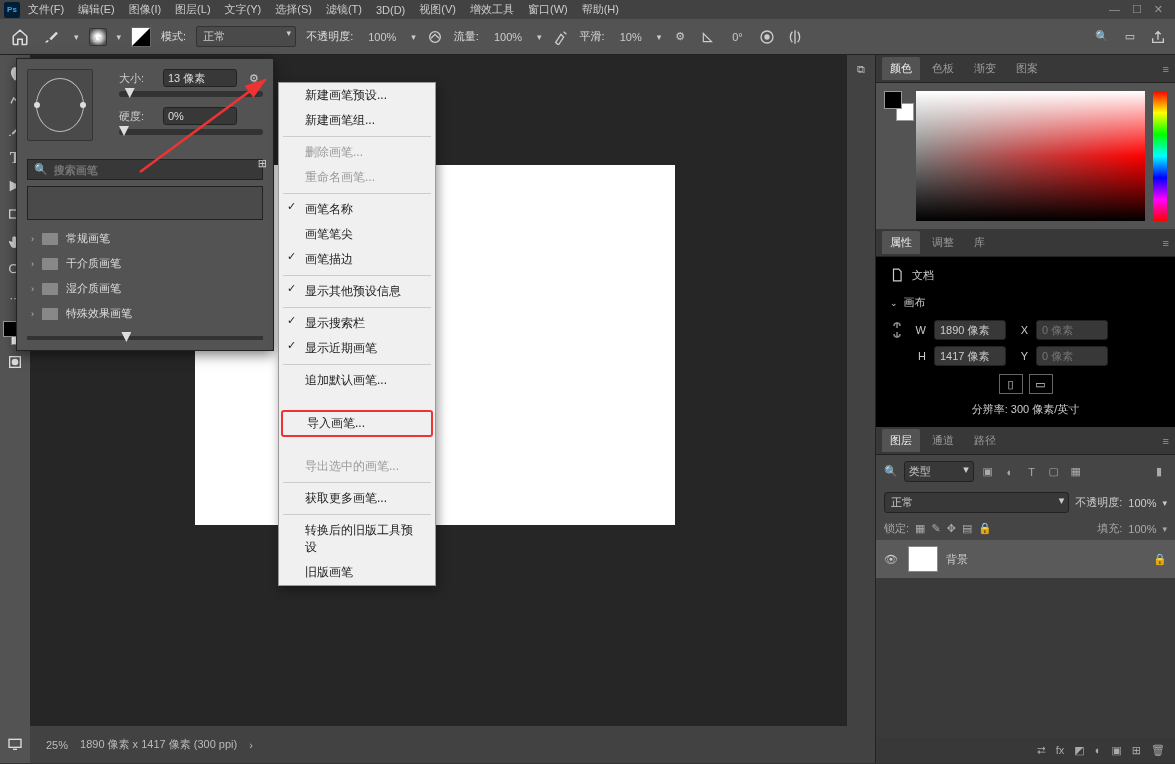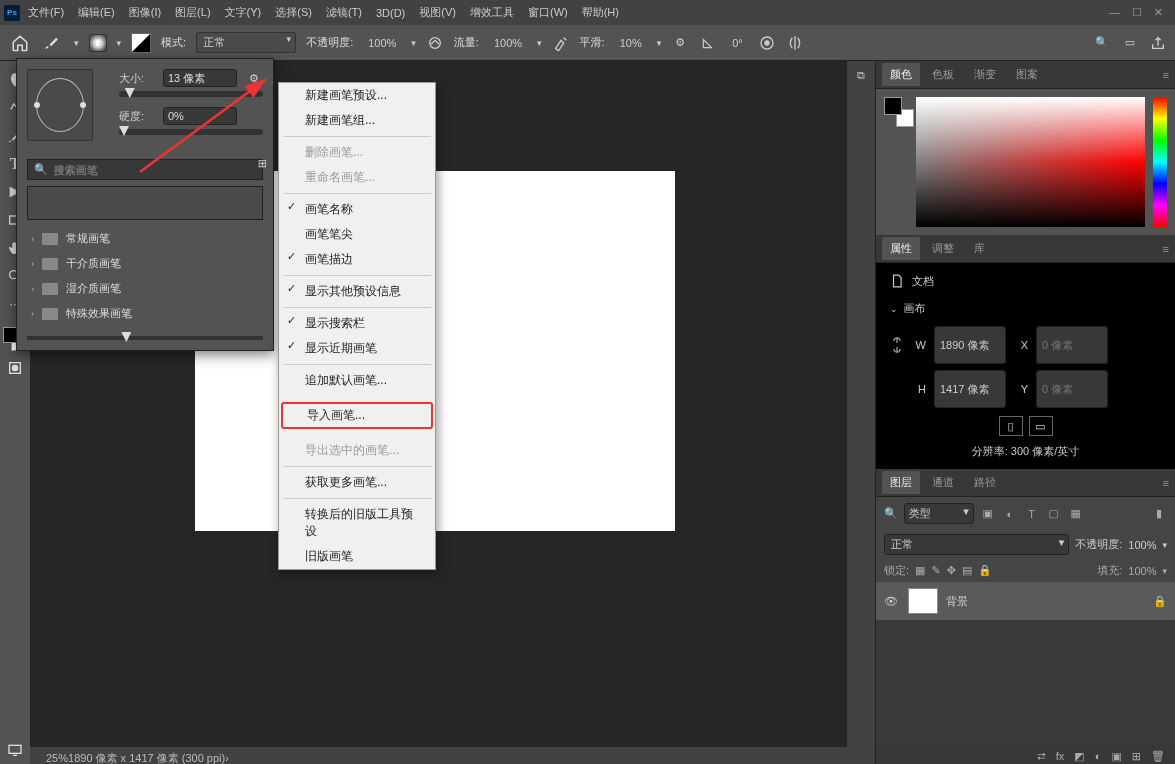--- a/index.html
+++ b/index.html
@@ -1,17 +1,17 @@
 <!DOCTYPE html>
 <html><head>
 <meta charset="utf-8">
 <style>
 * { margin:0; padding:0; box-sizing:border-box; font-family:"Microsoft YaHei",sans-serif; user-select:none; }
 body { background:#323232; color:#ccc; font-size:11px; width:1175px; height:764px; overflow:hidden; position:relative; }
-.menubar { height:25px; background:#424242; display:flex; align-items:center; padding:0 4px; gap:2px; }
+.menubar { height:19px; background:#424242; display:flex; align-items:center; padding:0 4px; gap:2px; }
 .menubar .logo { width:16px; height:16px; background:#001e36; color:#31a8ff; font-size:8px; font-weight:bold; display:flex; align-items:center; justify-content:center; border-radius:2px; }
 .menubar .mi { padding:2px 6px; cursor:default; }
 .menubar .winctl { margin-left:auto; display:flex; gap:12px; padding-right:8px; color:#999; }
 .optbar { height:36px; background:#535353; display:flex; align-items:center; padding:0 8px; gap:10px; border-bottom:1px solid #222; }
 .optbar .home { width:24px; height:24px; display:flex; align-items:center; justify-content:center; }
 .optbar .brush-ico { width:22px; height:22px; }
 .optbar .dot { width:18px; height:18px; background:radial-gradient(circle,#fff 0%,#fff 20%,transparent 80%); border:1px solid #333; border-radius:2px; display:flex; align-items:flex-end; justify-content:center; font-size:8px; padding-bottom:1px; }
 .optbar .swatch { width:20px; height:20px; background:linear-gradient(135deg,#fff 49%,#000 51%); border:1px solid #666; }
 .optbar .lbl { color:#ddd; }
 .optbar .sel { background:#4a4a4a; border:1px solid #333; padding:2px 18px 2px 6px; border-radius:2px; position:relative; }
@@ -19,38 +19,38 @@
 .optbar .val { border:1px solid transparent; padding:2px 4px; }
 .optbar .ico { width:18px; height:18px; color:#ccc; display:flex; align-items:center; justify-content:center; }
 .main { display:flex; height:708px; }
 .toolbar { width:30px; background:#535353; display:flex; flex-direction:column; align-items:center; gap:6px; padding-top:8px; }
 .toolbar .t { width:22px; height:22px; display:flex; align-items:center; justify-content:center; color:#ddd; position:relative; }
 .toolbar .swatches { width:24px; height:24px; position:relative; margin-top:6px; }
 .toolbar .swatches .fg { width:16px; height:16px; background:#000; border:1px solid #999; position:absolute; top:0; left:0; z-index:2; }
 .toolbar .swatches .bg { width:16px; height:16px; background:#fff; border:1px solid #999; position:absolute; bottom:0; right:0; }
 .canvas-wrap { flex:1; background:#262626; position:relative; }
 .canvas { position:absolute; left:165px; top:110px; width:480px; height:360px; background:#fff; }
-.status { position:absolute; bottom:0; left:0; right:0; height:22px; background:#424242; display:flex; align-items:center; gap:0; padding:0 16px; font-size:11px; color:#bbb; }
+.status { position:absolute; bottom:0; left:0; right:0; height:37px; background:#424242; display:flex; align-items:center; gap:12px; padding:0 16px; font-size:11px; color:#bbb; }
 .right { width:300px; background:#383838; display:flex; flex-direction:column; border-left:1px solid #222; }
 .rtabs { display:flex; background:#383838; border-bottom:1px solid #222; height:28px; align-items:center; padding:0 6px; gap:4px; }
 .rtabs .tab { padding:4px 8px; color:#999; }
 .rtabs .tab.on { background:#535353; color:#eee; border-radius:2px 2px 0 0; }
 .rtabs .more { margin-left:auto; color:#999; }
 .colorp { padding:8px; display:flex; gap:8px; background:#535353; }
 .colorp .cs { width:24px; height:24px; position:relative; }
 .colorp .cs .a { width:18px; height:18px; background:#000; border:1px solid #999; position:absolute; top:0; left:0; z-index:2; }
 .colorp .cs .b { width:18px; height:18px; background:#fff; border:1px solid #999; position:absolute; bottom:-6px; right:-6px; }
 .spectrum { flex:1; height:130px; background:linear-gradient(to bottom,rgba(255,255,255,1),rgba(255,0,0,0) 50%,rgba(0,0,0,1)),linear-gradient(to right,#808080,#ff0000); }
 .hue { width:14px; height:130px; background:linear-gradient(to bottom,#f00,#ff0,#0f0,#0ff,#00f,#f0f,#f00); }
 .section-h { padding:6px 10px; background:#383838; color:#ccc; display:flex; align-items:center; gap:6px; border-top:1px solid #222; }
 .section-h .exp { font-size:9px; }
 .props { background:#000000; padding:10px 14px; }
 .props .row { display:flex; align-items:center; gap:8px; margin:6px 0; }
 .props .row .k { width:14px; text-align:right; color:#ccc; }
-.props .row input { width:72px; background:#383838; border:1px solid #222; color:#ccc; padding:12px 5px; font-size:11px; border-radius:3px; }
+.props .row input { width:72px; background:#383838; border:1px solid #222; color:#ccc; padding:3px 5px; font-size:11px; border-radius:3px; }
 .props .row .lock { width:14px; height:14px; display:flex; align-items:center; justify-content:center; }
 .props .btns { display:flex; gap:6px; justify-content:center; margin:8px 0; }
 .props .btns .b { width:24px; height:20px; border:1px solid #666; display:flex; align-items:center; justify-content:center; }
 .props .res { text-align:center; color:#ccc; margin-top:6px; }
 .layers { background:#454545; flex:1; display:flex; flex-direction:column; }
 .layers .filt { display:flex; align-items:center; gap:6px; padding:6px 8px; }
 .layers .filt .srch { flex:0 0 70px; background:#383838; border:1px solid #222; padding:2px 4px; position:relative; border-radius:3px; }
 .layers .filt .srch:after{content:"▾"; position:absolute; right:4px; top:1px;}
 .layers .filt .fi { width:16px; height:16px; color:#aaa; display:flex; align-items:center; justify-content:center; }
 .layers .row2 { display:flex; align-items:center; gap:6px; padding:4px 8px; }
@@ -86,21 +86,21 @@
 .flyout .fold .fico { width:16px; height:12px; background:#888; border-radius:1px; }
 .flyout .bslider { margin:4px 10px 10px; height:4px; background:#333; position:relative; }
 .flyout .bslider .thumb { position:absolute; left:40%; top:-4px; width:10px; height:10px; background:#ddd; clip-path:polygon(50% 100%,0 0,100% 0); }
 
 
 .ctxmenu { position:absolute; left:278px; top:82px; width:158px; background:#f0f0f0; border:1px solid #999; box-shadow:2px 4px 10px rgba(0,0,0,.4); z-index:40; color:#222; font-size:12px; }
 .ctxmenu .item { padding:4px 12px 4px 26px; position:relative; }
 .ctxmenu .item.disabled { color:#9a9a9a; }
 .ctxmenu .sep { height:1px; background:#ccc; margin:3px 4px; }
 .ctxmenu .item.check:before { content:"✓"; position:absolute; left:8px; top:3px; font-size:11px; }
-.ctxmenu .item.hl { border:2px solid #e33; border-radius:3px; padding:3px 10px 3px 24px; margin:9px 2px; }
+.ctxmenu .item.hl { border:2px solid #e33; border-radius:3px; padding:3px 10px 3px 24px; margin:17px 2px; }
 
 
 .arrow { position:absolute; left:120px; top:72px; z-index:50; pointer-events:none; }
 
 .iconstrip { width:28px; background:#424242; display:flex; flex-direction:column; align-items:center; padding-top:8px; gap:8px; }
 svg { display:block; }
 </style>
 </head>
 <body>
 

